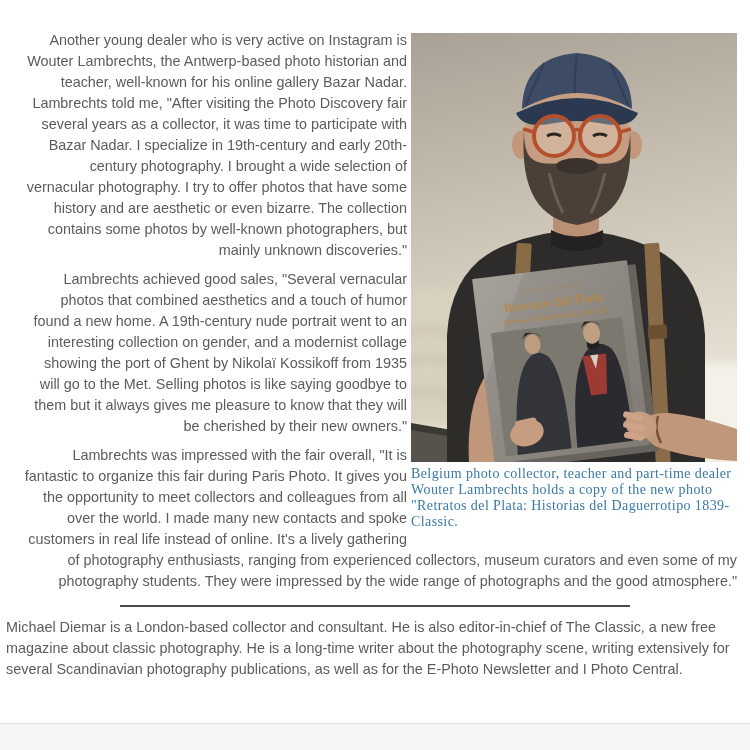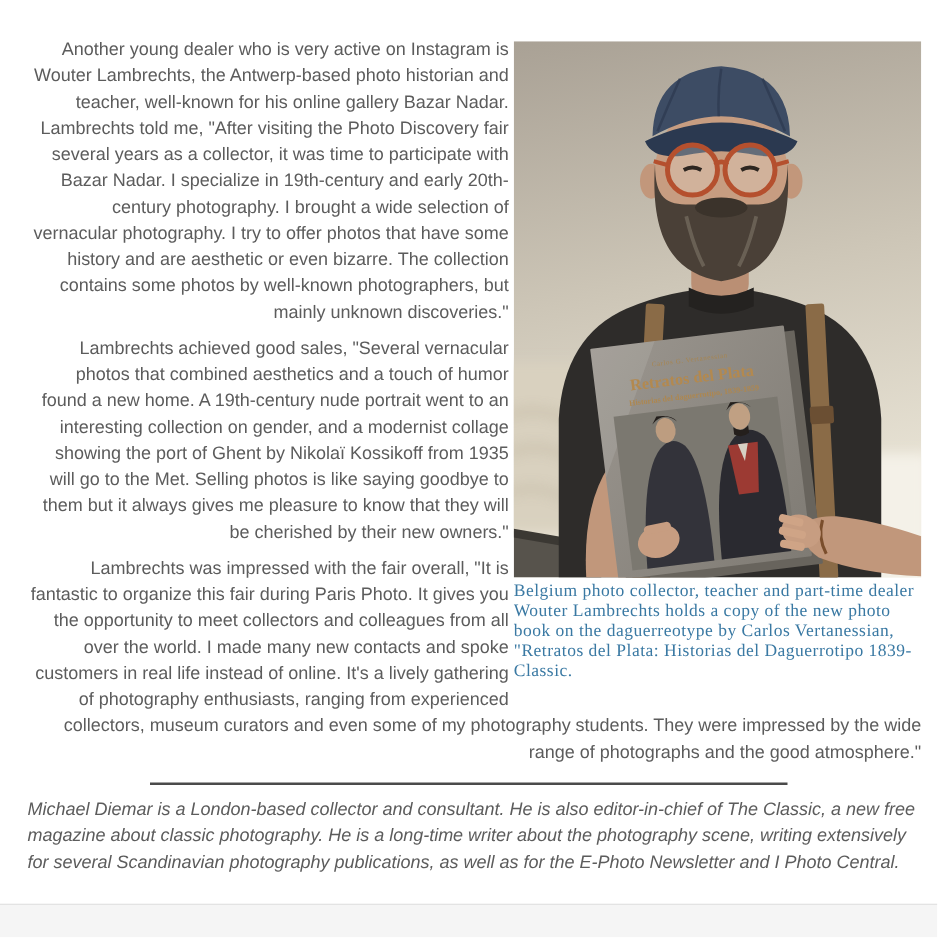--- a/index.html
+++ b/index.html
@@ -38,21 +38,21 @@
     white-space: nowrap;
     overflow: hidden;
   }
   hr.divider {
     clear: both;
     border: none;
     border-top: 2px solid #4a4a4a;
     width: 510px;
     margin: 13px auto 10px auto;
   }
-  .footer { padding: 0 13px 0 22px; font-style: italic; }
+  .footer { padding: 0 13px 0 6px; }
   .footer p {
     font-size: 14.4px;
     line-height: 21px;
     color: #5c5c5c;
   }
   .bottom-strip {
     position: absolute;
     left: 0; right: 0; bottom: 0;
     height: 27px;
     background: #f5f5f5;
@@ -163,21 +163,20 @@
           <ellipse cx="230" cy="392" rx="16" ry="13" transform="rotate(20 230 392)" fill="#c79d81"></ellipse>
           <rect x="212" y="380" width="20" height="6.5" rx="3" transform="rotate(14 222 383)"></rect>
           <rect x="212" y="390" width="22" height="6.5" rx="3" transform="rotate(12 223 393)"></rect>
           <rect x="213" y="400" width="20" height="6.5" rx="3" transform="rotate(10 223 403)"></rect>
         </g>
       </svg>
 
       <figcaption>
         <div class="cap-line">Belgium photo collector, teacher and part-time dealer</div>
         <div class="cap-line">Wouter Lambrechts holds a copy of the new photo</div>
-        <div class="cap-line">book on the daguerreotype by Carlos Vertanessian,</div>
         <div class="cap-line">"Retratos del Plata: Historias del Daguerrotipo 1839-</div>
         <div class="cap-line">Classic.</div>
       </figcaption>
     </figure>
 
     <p>Another young dealer who is very active on Instagram is Wouter Lambrechts, the Antwerp-based photo historian and teacher, well-known for his online gallery Bazar Nadar. Lambrechts told me, "After visiting the Photo Discovery fair several years as a collector, it was time to participate with Bazar Nadar. I specialize in 19th-century and early 20th-century photography. I brought a wide selection of vernacular photography. I try to offer photos that have some history and are aesthetic or even bizarre. The collection contains some photos by well-known photographers, but mainly unknown discoveries."</p>
     <p>Lambrechts achieved good sales, "Several vernacular photos that combined aesthetics and a touch of humor found a new home. A 19th-century nude portrait went to an interesting collection on gender, and a modernist collage showing the port of Ghent by Nikolaï Kossikoff from 1935 will go to the Met. Selling photos is like saying goodbye to them but it always gives me pleasure to know that they will be cherished by their new owners."</p>
     <p>Lambrechts was impressed with the fair overall, "It is fantastic to organize this fair during Paris Photo. It gives you the opportunity to meet collectors and colleagues from all over the world. I made many new contacts and spoke customers in real life instead of online. It's a lively gathering of photography enthusiasts, ranging from experienced collectors, museum curators and even some of my photography students. They were impressed by the wide range of photographs and the good atmosphere."</p>
   </div>
 

